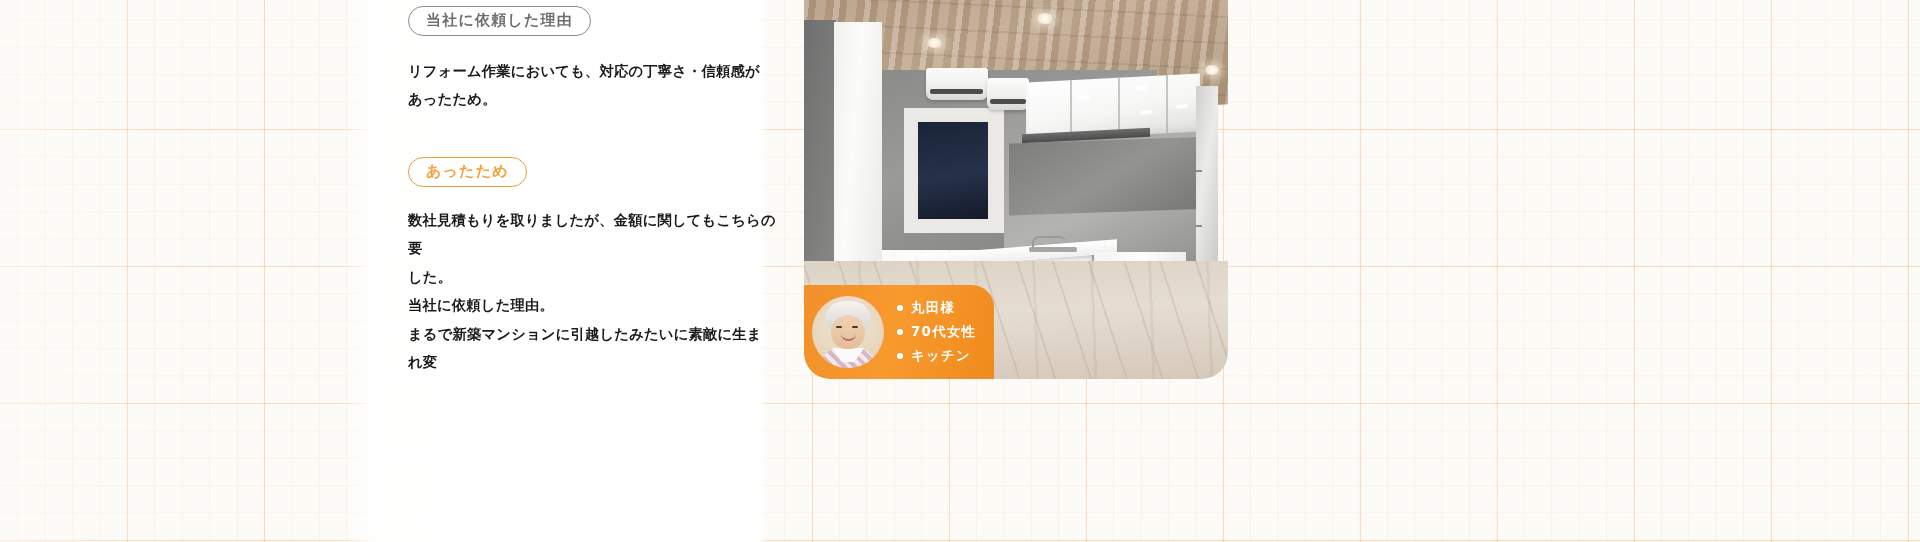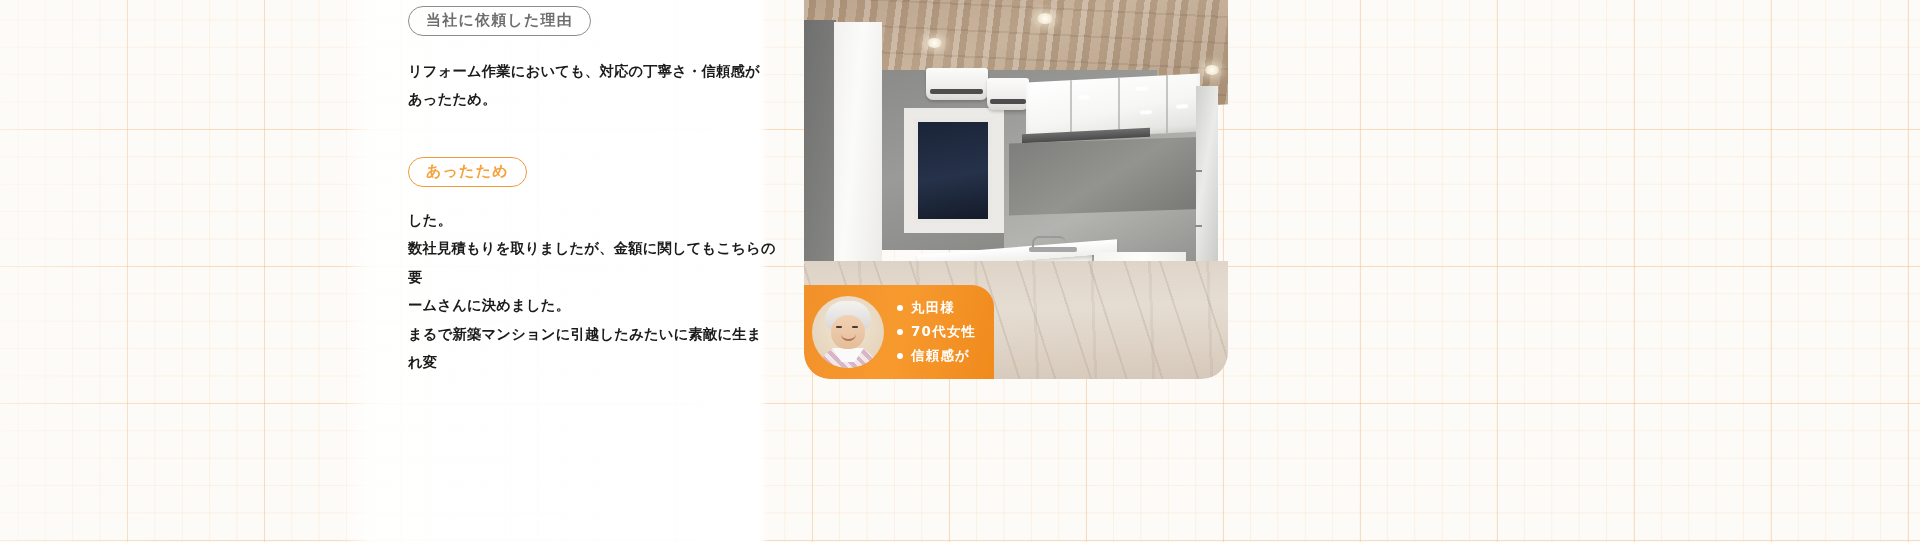--- a/index.html
+++ b/index.html
@@ -413,23 +413,23 @@
       <div>あったため。</div>
     </div>
 
     
     <div class="pill-voice-wrap">
       <div class="pill pill-voice">あったため</div>
     </div>
 
     
     <div class="body-text voice-text">
+      <div><span>数社見積もりを取りましたが、金額に関してもこちらの要</span></div>
       <div><span>した。</span></div>
-      <div><span>数社見積もりを取りましたが、金額に関してもこちらの要</span></div>
-      <div><span>ームさんに決めました。</span></div>
+      <div><span>当社に依頼した理由。</span></div>
       <div><span>まるで新築マンションに引越したみたいに素敵に生まれ変</span></div>
 
     </div>
 
     
     
   </div>
 
   <div class="photo-card">
     <div class="shot">
@@ -502,21 +502,21 @@
           <li>
             <span class="bullet"></span>
             <span>丸田様</span>
           </li>
           <li>
             <span class="bullet"></span>
             <span>70代女性</span>
           </li>
           <li>
             <span class="bullet"></span>
-            <span>信頼感が</span>
+            <span>キッチン</span>
           </li>
         </ul>
       </div>
 
     </div>
   </div>
 
 </div>
 
 </body></html>

